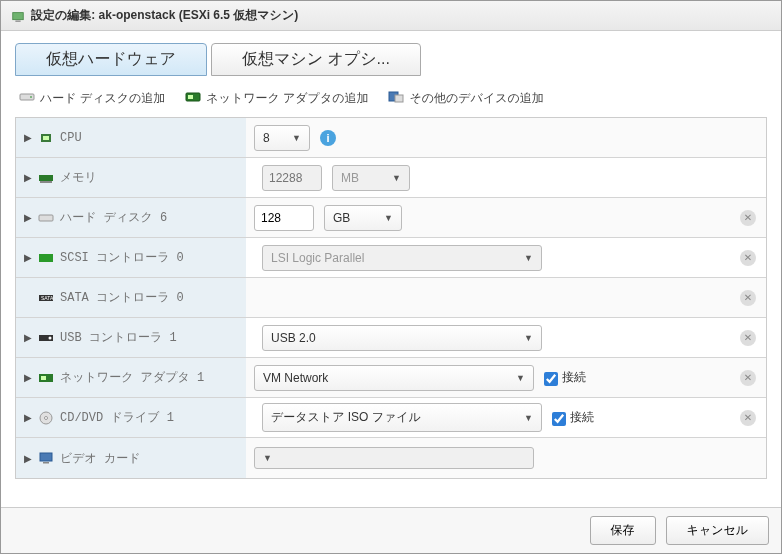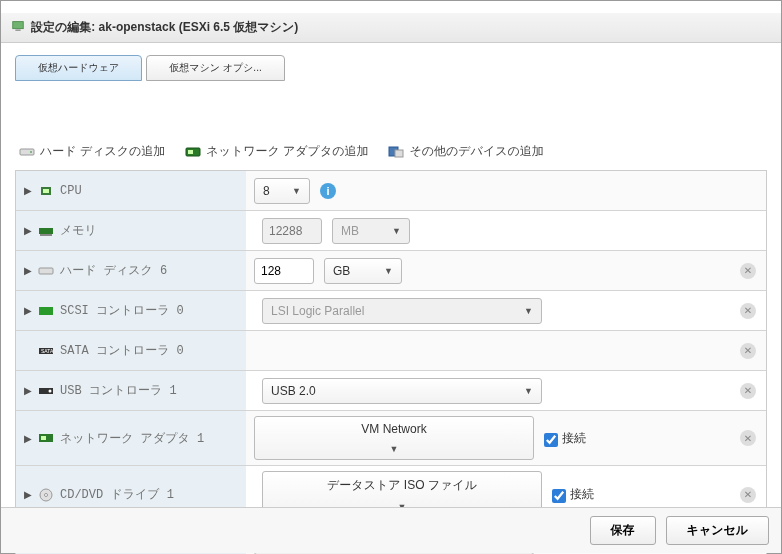--- a/index.html
+++ b/index.html
@@ -1,50 +1,50 @@
 <!DOCTYPE html>
 <html><head>
 <meta charset="utf-8">
 <style>
 * { box-sizing: border-box; margin: 0; padding: 0; }
 body { font-family: "Helvetica Neue", Arial, sans-serif; font-size: 12px; color: #333; background: #fff; }
 .dialog { width: 782px; height: 554px; border: 1px solid #999; background: #fff; position: relative; }
-.titlebar { background: linear-gradient(#f5f5f5, #e8e8e8); border-bottom: 1px solid #ccc; padding: 6px 10px; display: flex; align-items: flex-start; gap: 6px; margin-top: 12px; }
+.titlebar { background: linear-gradient(#f5f5f5, #e8e8e8); border-bottom: 1px solid #ccc; padding: 6px 10px; display: flex; align-items: flex-end; gap: 6px; }
 .titlebar .vm-icon { width: 14px; height: 14px; }
 .titlebar .title { font-weight: bold; font-size: 12px; color: #333; }
 .body { padding: 12px 14px 0 14px; }
 .tabs { display: flex; gap: 0; margin-bottom: 6px; }
-.tab { border: 1px solid #aaa; border-radius: 4px 4px 0 0; padding: 5px 22px; background: linear-gradient(#fff,#eee); font-size: 10px; cursor: pointer; margin-right: 4px; text-align: center; }
+.tab { border: 1px solid #aaa; border-radius: 4px 4px 0 0; padding: 5px 30px; background: linear-gradient(#fff,#eee); font-size: 16px; cursor: pointer; margin-right: 4px; text-align: center; }
 .tab.active { background: linear-gradient(#eaf4fc,#d2e8f7); border-color: #7fa7c9; font-weight: 500; }
 .toolbar { padding: 8px 4px 10px 4px; display: flex; gap: 20px; align-items: center; color: #444; font-size: 12px; }
-.toolbar .item { display: flex; align-items: center; gap: 5px; cursor: pointer; margin-top: 48px; }
+.toolbar .item { display: flex; align-items: flex-start; gap: 5px; cursor: pointer; }
 .toolbar svg { width: 16px; height: 14px; }
 .grid { border: 1px solid #ccc; }
 .row { display: flex; border-bottom: 1px solid #d4d4d4; min-height: 40px; }
 .row:last-child { border-bottom: none; }
 .row .label-cell { width: 230px; background: #e8f0f5; display: flex; align-items: center; padding: 6px 8px; gap: 6px; }
 .row .label-cell .expand { width: 8px; font-size: 10px; color: #555; cursor: pointer; }
 .row .label-cell .ico { width: 16px; height: 14px; display: inline-flex; align-items: center; justify-content: center; }
 .row .label-cell .txt { font-size: 12px; color: #737373; font-family: Liberation Mono, monospace; }
 .row .value-cell { flex: 1; background: #fafafa; display: flex; align-items: center; padding: 5px 8px; gap: 10px; position: relative; }
 .row.alt .value-cell { background: #fff; margin-left: 8px; }
 .input-num { width: 60px; border: 1px solid #bbb; border-radius: 3px; padding: 5px 6px; font-size: 12px; background: #fff; }
 .input-num.disabled { background: #f0f0f0; color: #999; }
 .select { border: 1px solid #bbb; border-radius: 3px; padding: 5px 8px; font-size: 12px; background: linear-gradient(#fff,#f2f2f2); min-width: 56px; display: flex; align-items: center; justify-content: space-between; gap: 8px; cursor: pointer; }
 .select .caret { font-size: 9px; color: #555; }
 .select.wide { width: 280px; text-align: center; }
-.select.wide2 { width: 280px; flex-direction: column; }
+.select.wide2 { width: 280px; }
 .select.unit { width: 78px; }
 .select.disabled { color: #999; background: #f0f0f0; }
 .info-icon { width: 16px; height: 16px; border-radius: 50%; background: #4aa3df; color: #fff; font-weight: bold; font-size: 11px; display: flex; align-items: center; justify-content: center; cursor: pointer; }
 .remove-btn { position: absolute; right: 10px; width: 16px; height: 16px; border-radius: 50%; background: #ddd; color: #888; font-size: 10px; display: flex; align-items: center; justify-content: center; cursor: pointer; }
 .chk { display: flex; align-items: flex-end; gap: 4px; font-size: 12px; color: #333; }
 .chk input { accent-color: #2d7ed8; width: 14px; height: 14px; }
 .footer { position: absolute; bottom: 0; left: 0; right: 0; border-top: 1px solid #ccc; padding: 8px 12px; display: flex; justify-content: flex-end; gap: 10px; background: #f7f7f7; }
-.footer button { border: 1px solid #aaa; border-radius: 3px; padding: 5px 20px; background: linear-gradient(#fff,#eee); font-size: 12px; cursor: pointer; font-weight: bold; }
+.footer button { border: 1px solid #aaa; border-radius: 3px; padding: 5px 20px; background: linear-gradient(#fff,#eee); font-size: 12px; cursor: pointer; }
 </style>
 </head>
 <body>
 
 <div class="dialog">
   <div class="titlebar">
     <span class="vm-icon">
       <svg viewBox="0 0 16 16">
           <rect x="2" y="3" width="12" height="8" fill="#6fb36f" stroke="#4a8a4a"></rect>
           <rect x="5" y="12" width="6" height="1.5" fill="#888"></rect>

